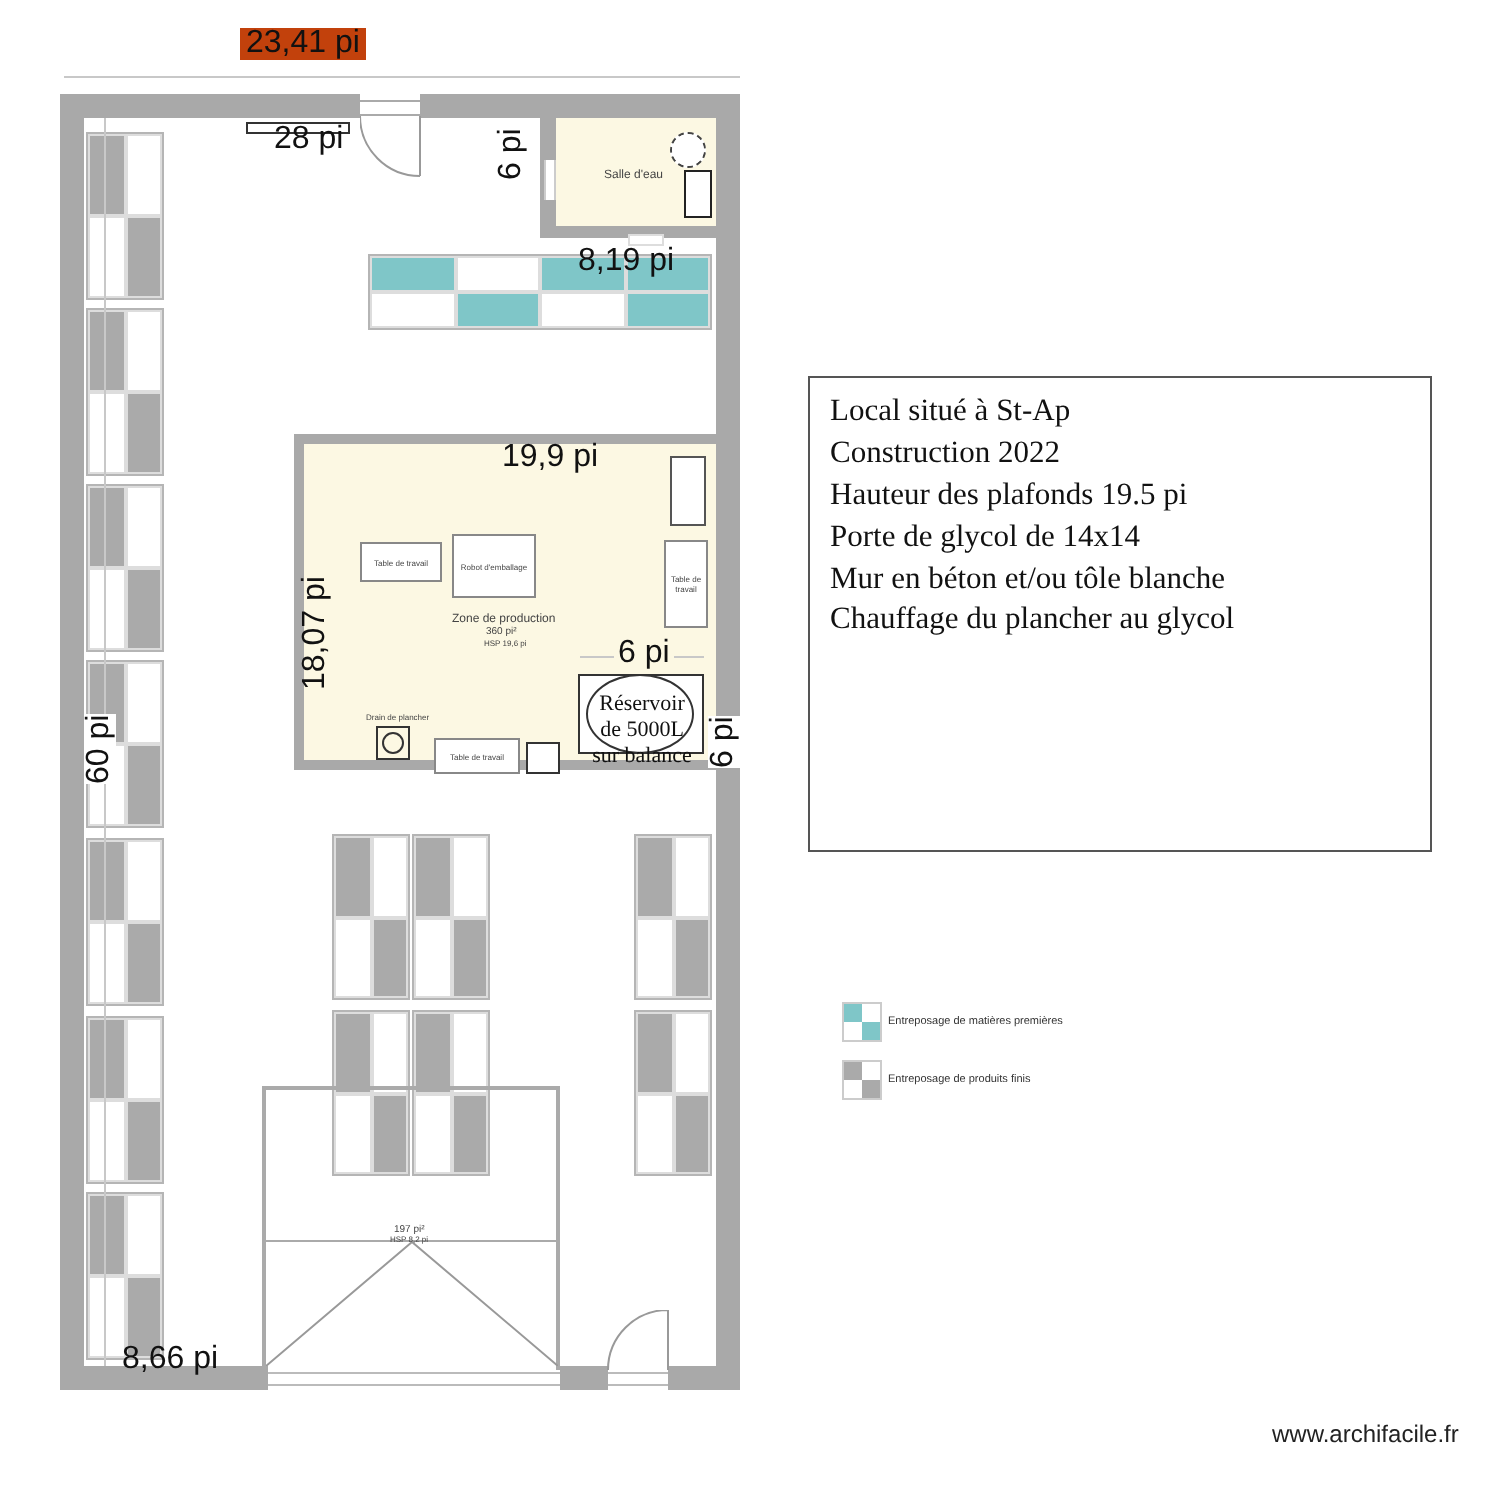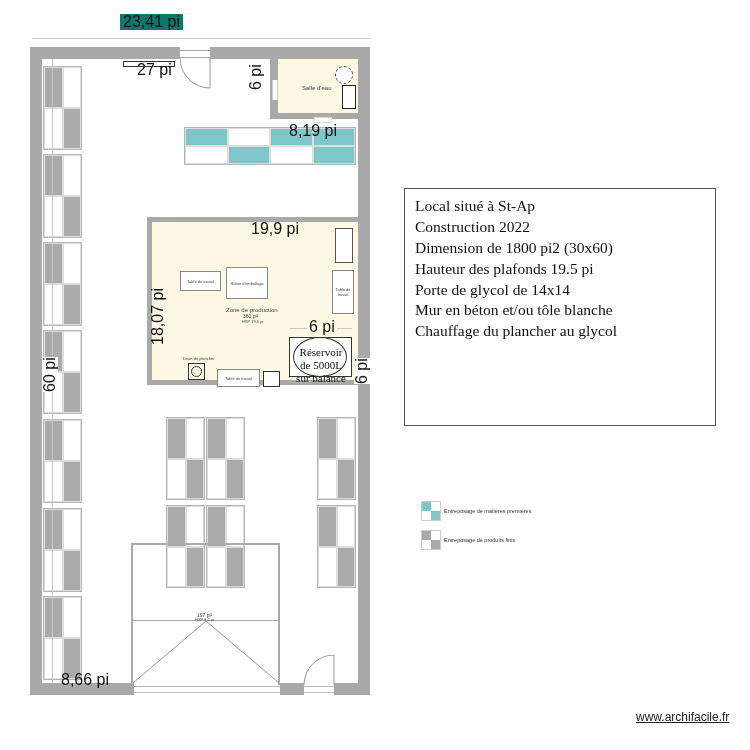--- a/index.html
+++ b/index.html
@@ -17,35 +17,35 @@
   .tiny{position:absolute;font-size:5px;color:#444;white-space:nowrap;text-align:center;}
   .info{position:absolute;left:404px;top:188px;width:312px;height:238px;border:1px solid #555;box-sizing:border-box;padding:7px 0 0 10px;font-family:"Liberation Serif",serif;font-size:15.5px;color:#111;}
   .info div{height:20.9px;line-height:20.9px;white-space:nowrap;}
   .legend-item{position:absolute;display:flex;align-items:center;font-size:5.5px;color:#333;}
   .legend-box{width:20px;height:20px;display:grid;grid-template-columns:1fr 1fr;grid-template-rows:1fr 1fr;border:1px solid #ccc;margin-right:3px;box-sizing:border-box;}
 </style>
 </head>
 <body>
 
 <div class="dimline" style="left:32px;top:38px;width:338px;height:1px;"></div>
-<div class="dim" style="left:120px;top:14px;background:#0f766e;padding:0 3px;">23,41 pi</div>
+<div class="dim" style="left:120px;top:14px;background:#c2410c;padding:0 3px;">23,41 pi</div>
 
 <div class="wall" style="left:30px;top:47px;width:150px;height:12px;"></div>
 <div class="wall" style="left:210px;top:47px;width:160px;height:12px;"></div>
 <div class="abs" style="left:180px;top:50px;width:30px;height:6px;border-top:1px solid #aaa;border-bottom:1px solid #aaa;"></div>
 <div class="wall" style="left:30px;top:47px;width:12px;height:648px;"></div>
 <div class="wall" style="left:358px;top:47px;width:12px;height:648px;"></div>
 <div class="wall" style="left:30px;top:683px;width:104px;height:12px;"></div>
 <div class="wall" style="left:280px;top:683px;width:24px;height:12px;"></div>
 <div class="wall" style="left:334px;top:683px;width:36px;height:12px;"></div>
 <div class="abs" style="left:134px;top:686px;width:146px;height:5px;border-top:1px solid #bbb;border-bottom:1px solid #bbb;"></div>
 <div class="abs" style="left:304px;top:686px;width:30px;height:5px;border-top:1px solid #bbb;border-bottom:1px solid #bbb;"></div>
 
 <div class="abs" style="left:123px;top:61px;width:50px;height:4px;border:1px solid #333;background:#fff;"></div>
-<div class="dim" style="left:137px;top:62px;">27 pi</div>
+<div class="dim" style="left:137px;top:62px;">28 pi</div>
 
 <svg class="abs" style="left:180px;top:58px;" width="34" height="34">
     <path d="M30 0 L30 30 M30 30 A30 30 0 0 1 0 0" fill="none" stroke="#999" stroke-width="1"></path>
   </svg>
 
 <div class="wall" style="left:270px;top:59px;width:8px;height:58px;"></div>
 <div class="wall" style="left:270px;top:113px;width:88px;height:6px;"></div>
 <div class="room" style="left:278px;top:59px;width:80px;height:54px;"></div>
 <div class="tiny" style="left:302px;top:85px;font-size:6px;">Salle d'eau</div>
 <div class="abs" style="left:335px;top:66px;width:16px;height:16px;border:1px dashed #444;border-radius:50%;background:#fff;"></div>
@@ -190,21 +190,20 @@
   </svg>
 <div class="tiny" style="left:197px;top:612px;">197 pi²</div>
 <div class="tiny" style="left:195px;top:617px;font-size:4px;">HSP 8,2 pi</div>
 <svg class="abs" style="left:303px;top:655px;" width="32" height="30">
     <path d="M31 0 L31 30 M31 0 A30 30 0 0 0 1 30" fill="none" stroke="#999" stroke-width="1"></path>
   </svg>
 
 <div class="info">
   <div>Local situé à St-Ap</div>
   <div>Construction 2022</div>
-  <div>Dimension de 1800 pi2 (30x60)</div>
   <div>Hauteur des plafonds 19.5 pi</div>
   <div>Porte de glycol de 14x14</div>
   <div>Mur en béton et/ou tôle blanche</div>
   <div>Chauffage du plancher au glycol</div>
 </div>
 
 <div class="legend-item" style="left:421px;top:501px;">
   <div class="legend-box">
       <div class="t"></div>
       <div></div>
@@ -216,13 +215,13 @@
 <div class="legend-item" style="left:421px;top:530px;">
   <div class="legend-box">
       <div class="g"></div>
       <div></div>
       <div></div>
       <div class="g"></div>
     </div>
   <span>Entreposage de produits finis</span>
 </div>
 
-<div class="abs" style="left:636px;top:710px;font-size:12px;color:#222;text-decoration:underline;">www.archifacile.fr</div>
+<div class="abs" style="left:636px;top:710px;font-size:12px;color:#222;">www.archifacile.fr</div>
 
 </body></html>

